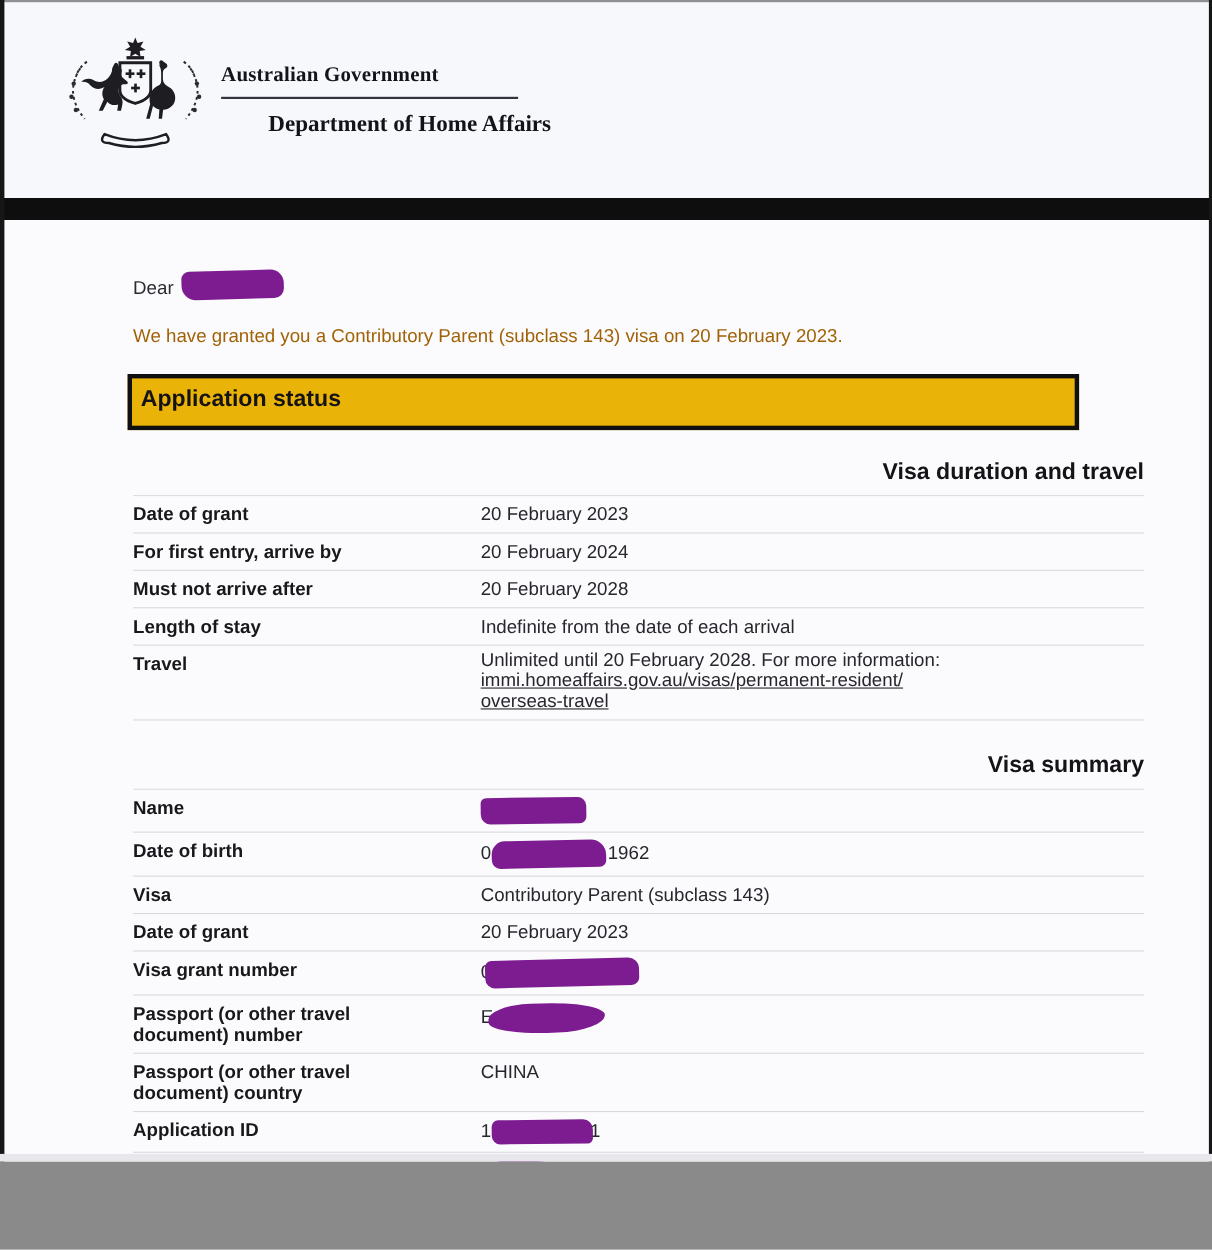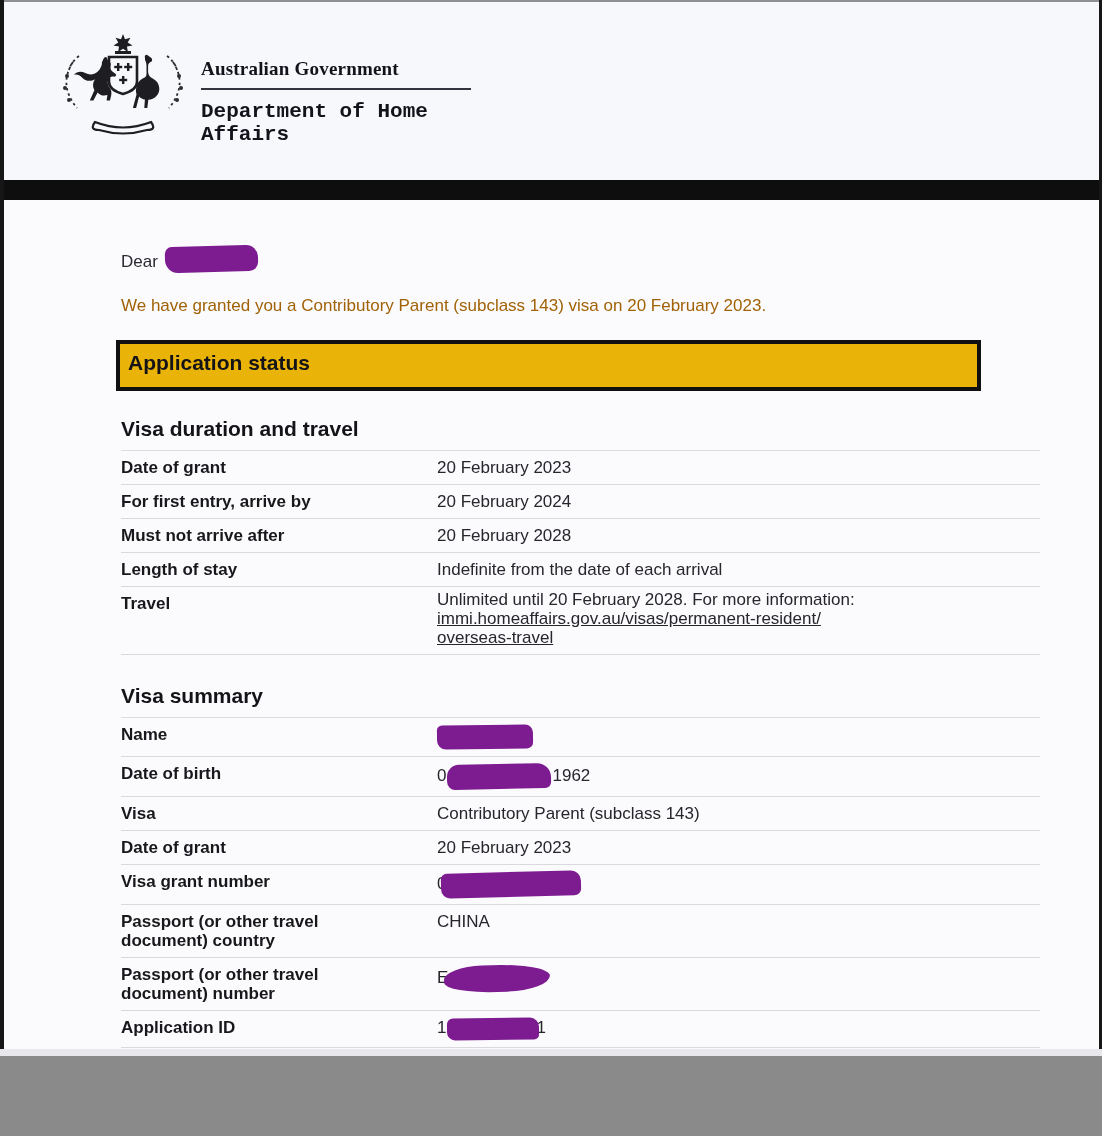--- a/index.html
+++ b/index.html
@@ -13,21 +13,21 @@
   .edge-right { position:absolute; right:0; top:0; width:3px; height:100%; background:#161616; z-index:5; }
   .edge-top   { position:absolute; top:0; left:0; width:100%; height:2px; background:#3a3a3a; opacity:.55; z-index:5; }
   .edge-bottom{ position:absolute; bottom:0; left:0; width:100%; height:7px; background:#e8e8ec; z-index:5; }
 
   
   .header { position:absolute; top:0; left:4px; right:3px; height:180px; background:#f7f8fb; }
   .crest { position:absolute; left:51px; top:32px; }
   .header-text { position:absolute; left:197px; top:58px; width:300px; }
   .gov-title { font-family:"Liberation Serif", serif; font-weight:bold; font-size:19px; color:#13131c; letter-spacing:.2px; }
   .header-rule { width:270px; height:2px; background:#34343e; margin:8px 0 10px; }
-  .dept-title { font-family:Liberation Mono, monospace; font-weight:bold; font-size:21px; color:#13131c; }
+  .dept-title { font-family:Liberation Serif, serif; font-weight:bold; font-size:21px; color:#13131c;text-align:right; }
 
   .black-bar { position:absolute; top:180px; left:0; width:100%; height:20px; background:#0e0e0e; }
 
   
   .content { position:absolute; top:200px; left:121px; width:919px; }
   .salutation { margin-top:46px; font-size:17px; color:#2a2a30; display:flex; align-items:flex-end; }
   .intro { margin-top:24px; font-size:17px; color:#a16207; }
 
   
   .redact { display:inline-block; background:#7c1c90; vertical-align:middle; }
@@ -40,21 +40,21 @@
   .redact-sponsor { width:88px; height:30px; border-radius:35% 55% 45% 60% / 50% 45% 60% 50%; transform:rotate(1.6deg); }
 
   
   .status-box { margin-top:24px; margin-left:-5px; width:865px; border:4px solid #101010; background:#eab308; padding:7px 0 12px 8px; }
   .status-heading { font-size:21px; font-weight:bold; color:#141418; }
   .status-row { display:flex; margin-top:9px; font-size:20px; color:#1d1d22; }
   .status-visa { width:596px; }
   .status-value { font-weight:bold; color:#121216; }
 
   
-  .section-heading { font-size:21px; font-weight:bold; color:#141418; margin-top:26px; }
+  .section-heading { font-size:21px; font-weight:bold; color:#141418; margin-top:26px;text-align:right; }
   .tbl { margin-top:9px; }
   .row { display:flex; padding:7px 0; border-bottom:1px solid #d9d9de; font-size:17px; }
   .row.first { border-top:1px solid #dddde2; }
   .row .label { width:316px; padding-right:66px; font-weight:bold; color:#18181c; line-height:19px; }
   .row .value { flex:1; color:#26262c; line-height:19px; }
   .travel-value { line-height:26px; margin-top:-4px; }
   .doc-link { color:#26262c; text-decoration:underline; display:block; cursor:pointer; }
   .summary-gap { margin-top:29px; }
 </style>
 </head>
@@ -179,30 +179,30 @@
         <div class="label">Date of grant</div>
         <div class="value">20 February 2023</div>
       </div>
       <div class="row">
         <div class="label">Visa grant number</div>
         <div class="value">
           <span>0</span><span class="redact redact-grant"></span>
         </div>
       </div>
       <div class="row">
+        <div class="label">Passport (or other travel document) number</div>
+        <div class="value">
+          <span>E</span><span class="redact redact-passport"></span>
+        </div>
+      </div>
+      <div class="row">
         <div class="label">Passport (or other travel document) country</div>
         <div class="value">CHINA</div>
       </div>
       <div class="row">
-        <div class="label">Passport (or other travel document) number</div>
-        <div class="value">
-          <span>E</span><span class="redact redact-passport"></span>
-        </div>
-      </div>
-      <div class="row">
         <div class="label">Application ID</div>
         <div class="value">
           <span>1</span><span class="redact redact-appid"></span><span>1</span>
         </div>
       </div>
       <div class="row">
         <div class="label">Sponsor</div>
         <div class="value">
           <span class="redact redact-sponsor"></span>
         </div>

